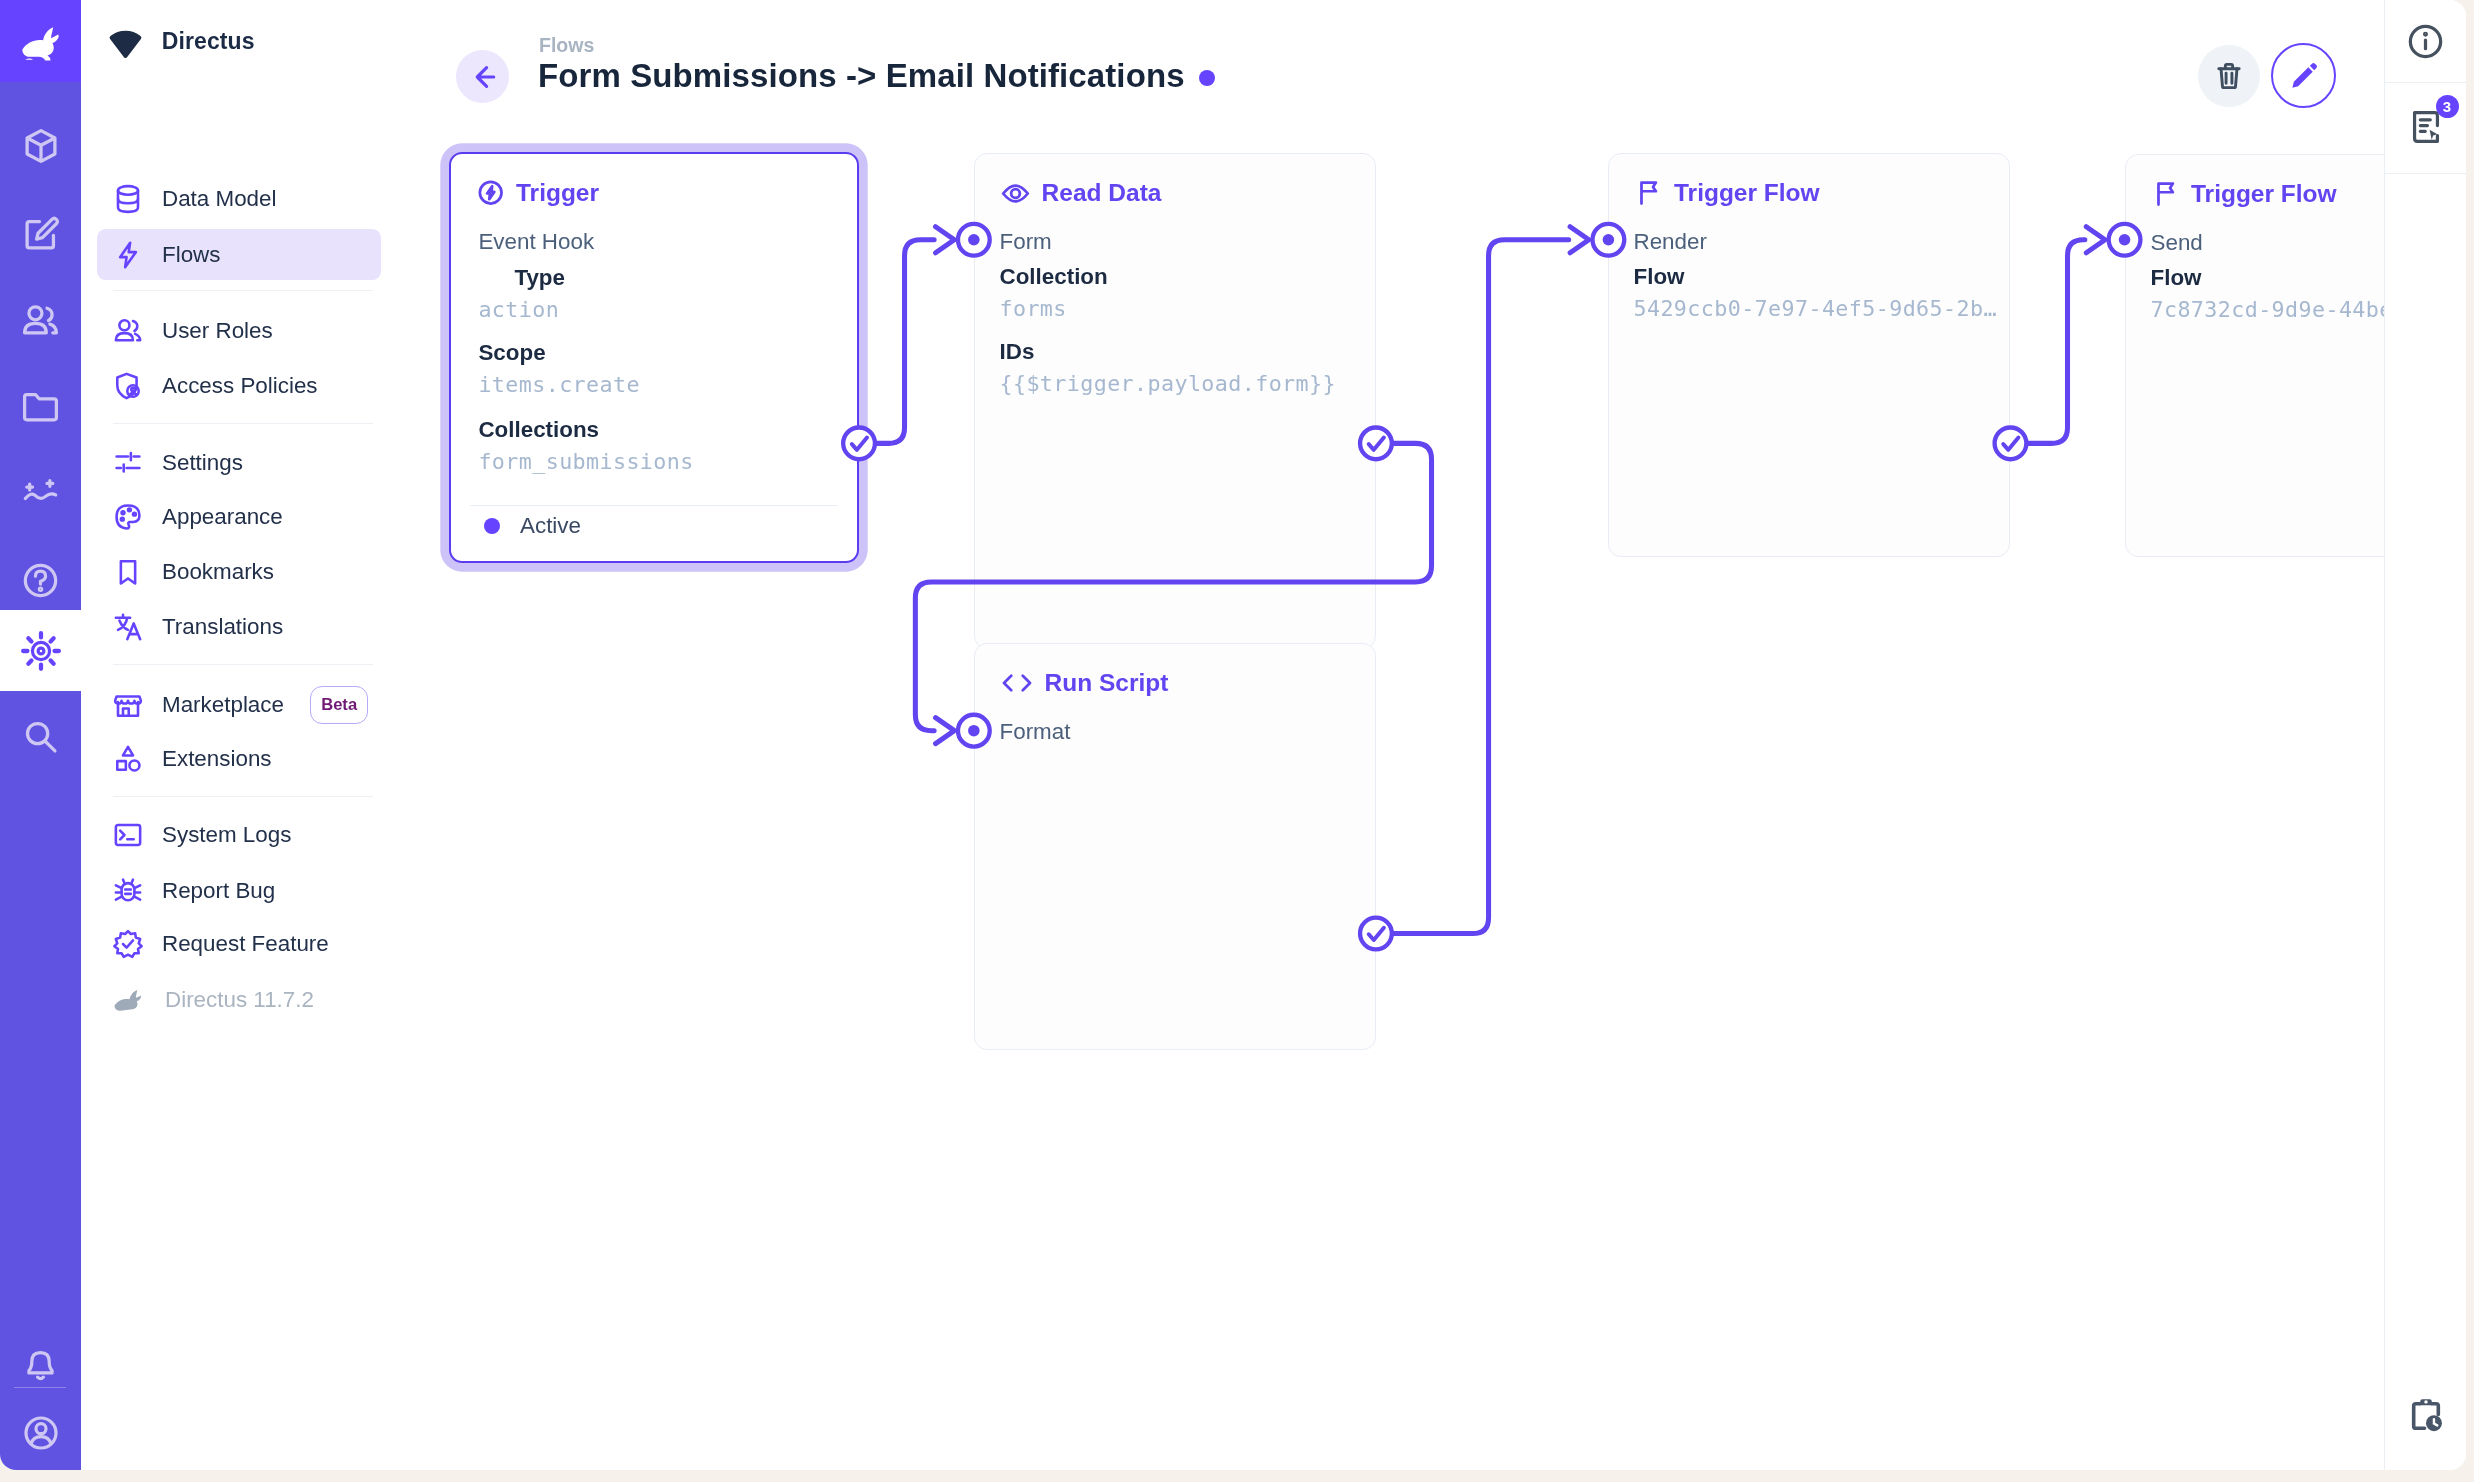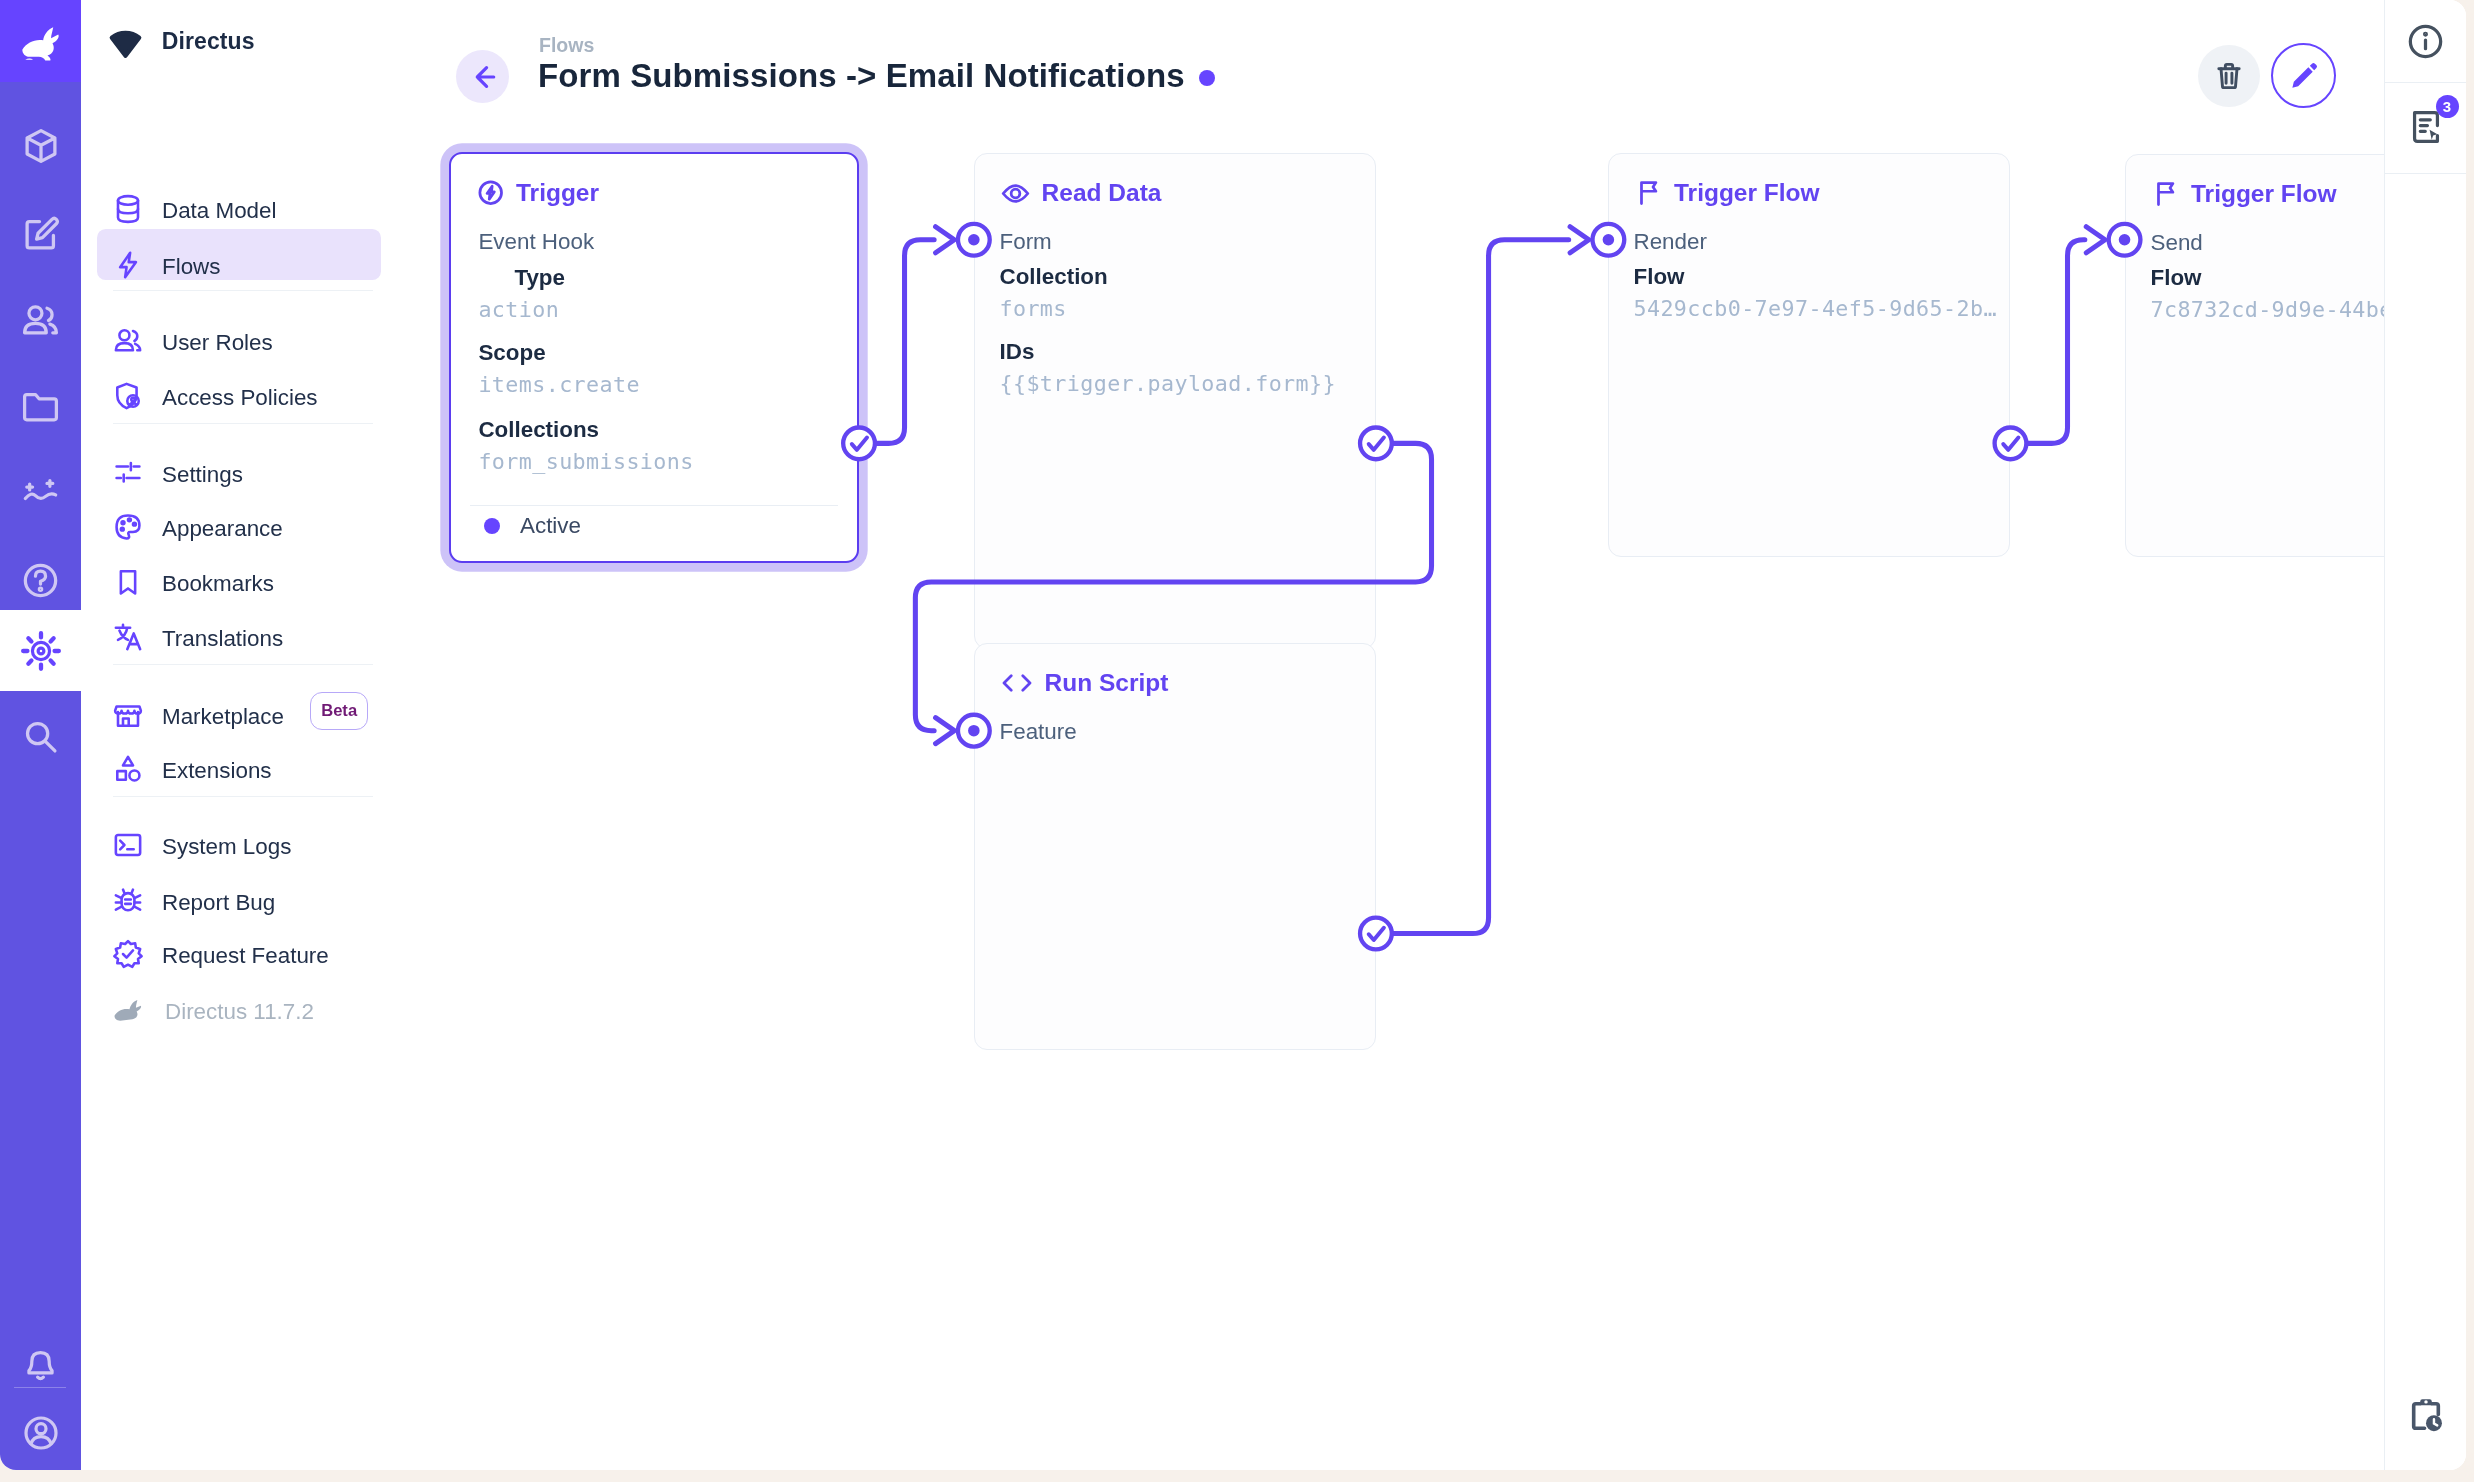--- a/index.html
+++ b/index.html
@@ -30,21 +30,21 @@
   .nav { position:absolute; left:81px; top:0; bottom:0; width:316px; background:#FFFFFF; z-index:15; }
   .project { position:absolute; left:24.5px; top:19px; height:45px; display:flex; align-items:center; gap:17.3px; }
   .project-name { font-size:23px; font-weight:700; color:#1C2B45; letter-spacing:0.1px; }
   .searchbox { position:absolute; left:19px; top:103px; width:338px; height:55px;
     border:1.4px solid #E5EBF1; border-radius:11.6px; background:#fff; display:flex; align-items:center; }
   .searchbox input { border:0; outline:none; background:transparent; flex:1; margin-left:39px;
     font-size:21.7px; color:#44526A; font-family:"Liberation Sans",sans-serif; }
   .searchbox input::placeholder { color:#BAC5D1; }
   .kbd { margin-right:16px; border:1.4px solid #E5EBF1; border-radius:7.2px; padding:4.3px 10px;
     font-size:18px; color:#AEBAC8; font-weight:600; }
-  .navitem { position:absolute; left:16px; width:284px; height:51px; display:flex; align-items:flex-end; gap:19px;
+  .navitem { position:absolute; left:16px; width:284px; height:51px; display:flex; align-items:center; gap:19px;
     padding-left:16px; border-radius:8.7px; cursor:pointer; }
   .navitem svg { flex:none; stroke:#6644FF; fill:none; stroke-width:3.6; stroke-linecap:round; stroke-linejoin:round; }
   .navitem .nlabel { font-size:22.4px; color:#22304A; font-weight:500; white-space:nowrap; }
   .navitem.active { background:#E9E2FC; }
   .navitem.muted svg { stroke:#9FAAB8; }
   .navitem.muted .nlabel { color:#A9B4C0; font-weight:500; }
   .beta { margin-left:7.2px; border:1.4px solid #B7A8F8; color:#701a75; font-size:16.6px; font-weight:600;
     border-radius:12px; padding:8px 10px; }
   .navdivider { position:absolute; left:32px; width:260px; height:1.4px; background:#EDF1F5; }
 
@@ -377,21 +377,21 @@
     <div class="prow mono" style="top:139px; left:24.5px;">7c8732cd-9d9e-44be</div>
   </section>
 
   <section class="panel" style="left:974px; top:643px; width:402px; height:407px;">
     <div class="ptitle">
       <svg width="32" height="26" viewBox="0 0 44 36">
         <path d="M14,8 L4,18 L14,28 M30,8 L40,18 L30,28"></path>
       </svg>
       <span>Run Script</span>
     </div>
-    <div class="prow lbl" style="top:72px; left:24.5px;">Feature</div>
+    <div class="prow lbl" style="top:72px; left:24.5px;">Format</div>
   </section>
 
   <svg class="overlay" width="2466" height="1470" viewBox="0 0 3416 2036">
     <g stroke="#6244F1" stroke-width="7" fill="none" stroke-linecap="round" stroke-linejoin="round">
 
       <path d="M1212,614 H1231 Q1253,614 1253,592 V354 Q1253,332 1275,332 H1294"></path>
       <path d="M1296,314 L1322,332 L1296,350"></path>
 
       <path d="M1928,614 H1961 Q1983,614 1983,636 V784 Q1983,806 1961,806 H1290 Q1268,806 1268,828 V990 Q1268,1012 1290,1012 H1294"></path>
       <path d="M1296,994 L1322,1012 L1296,1030"></path>

